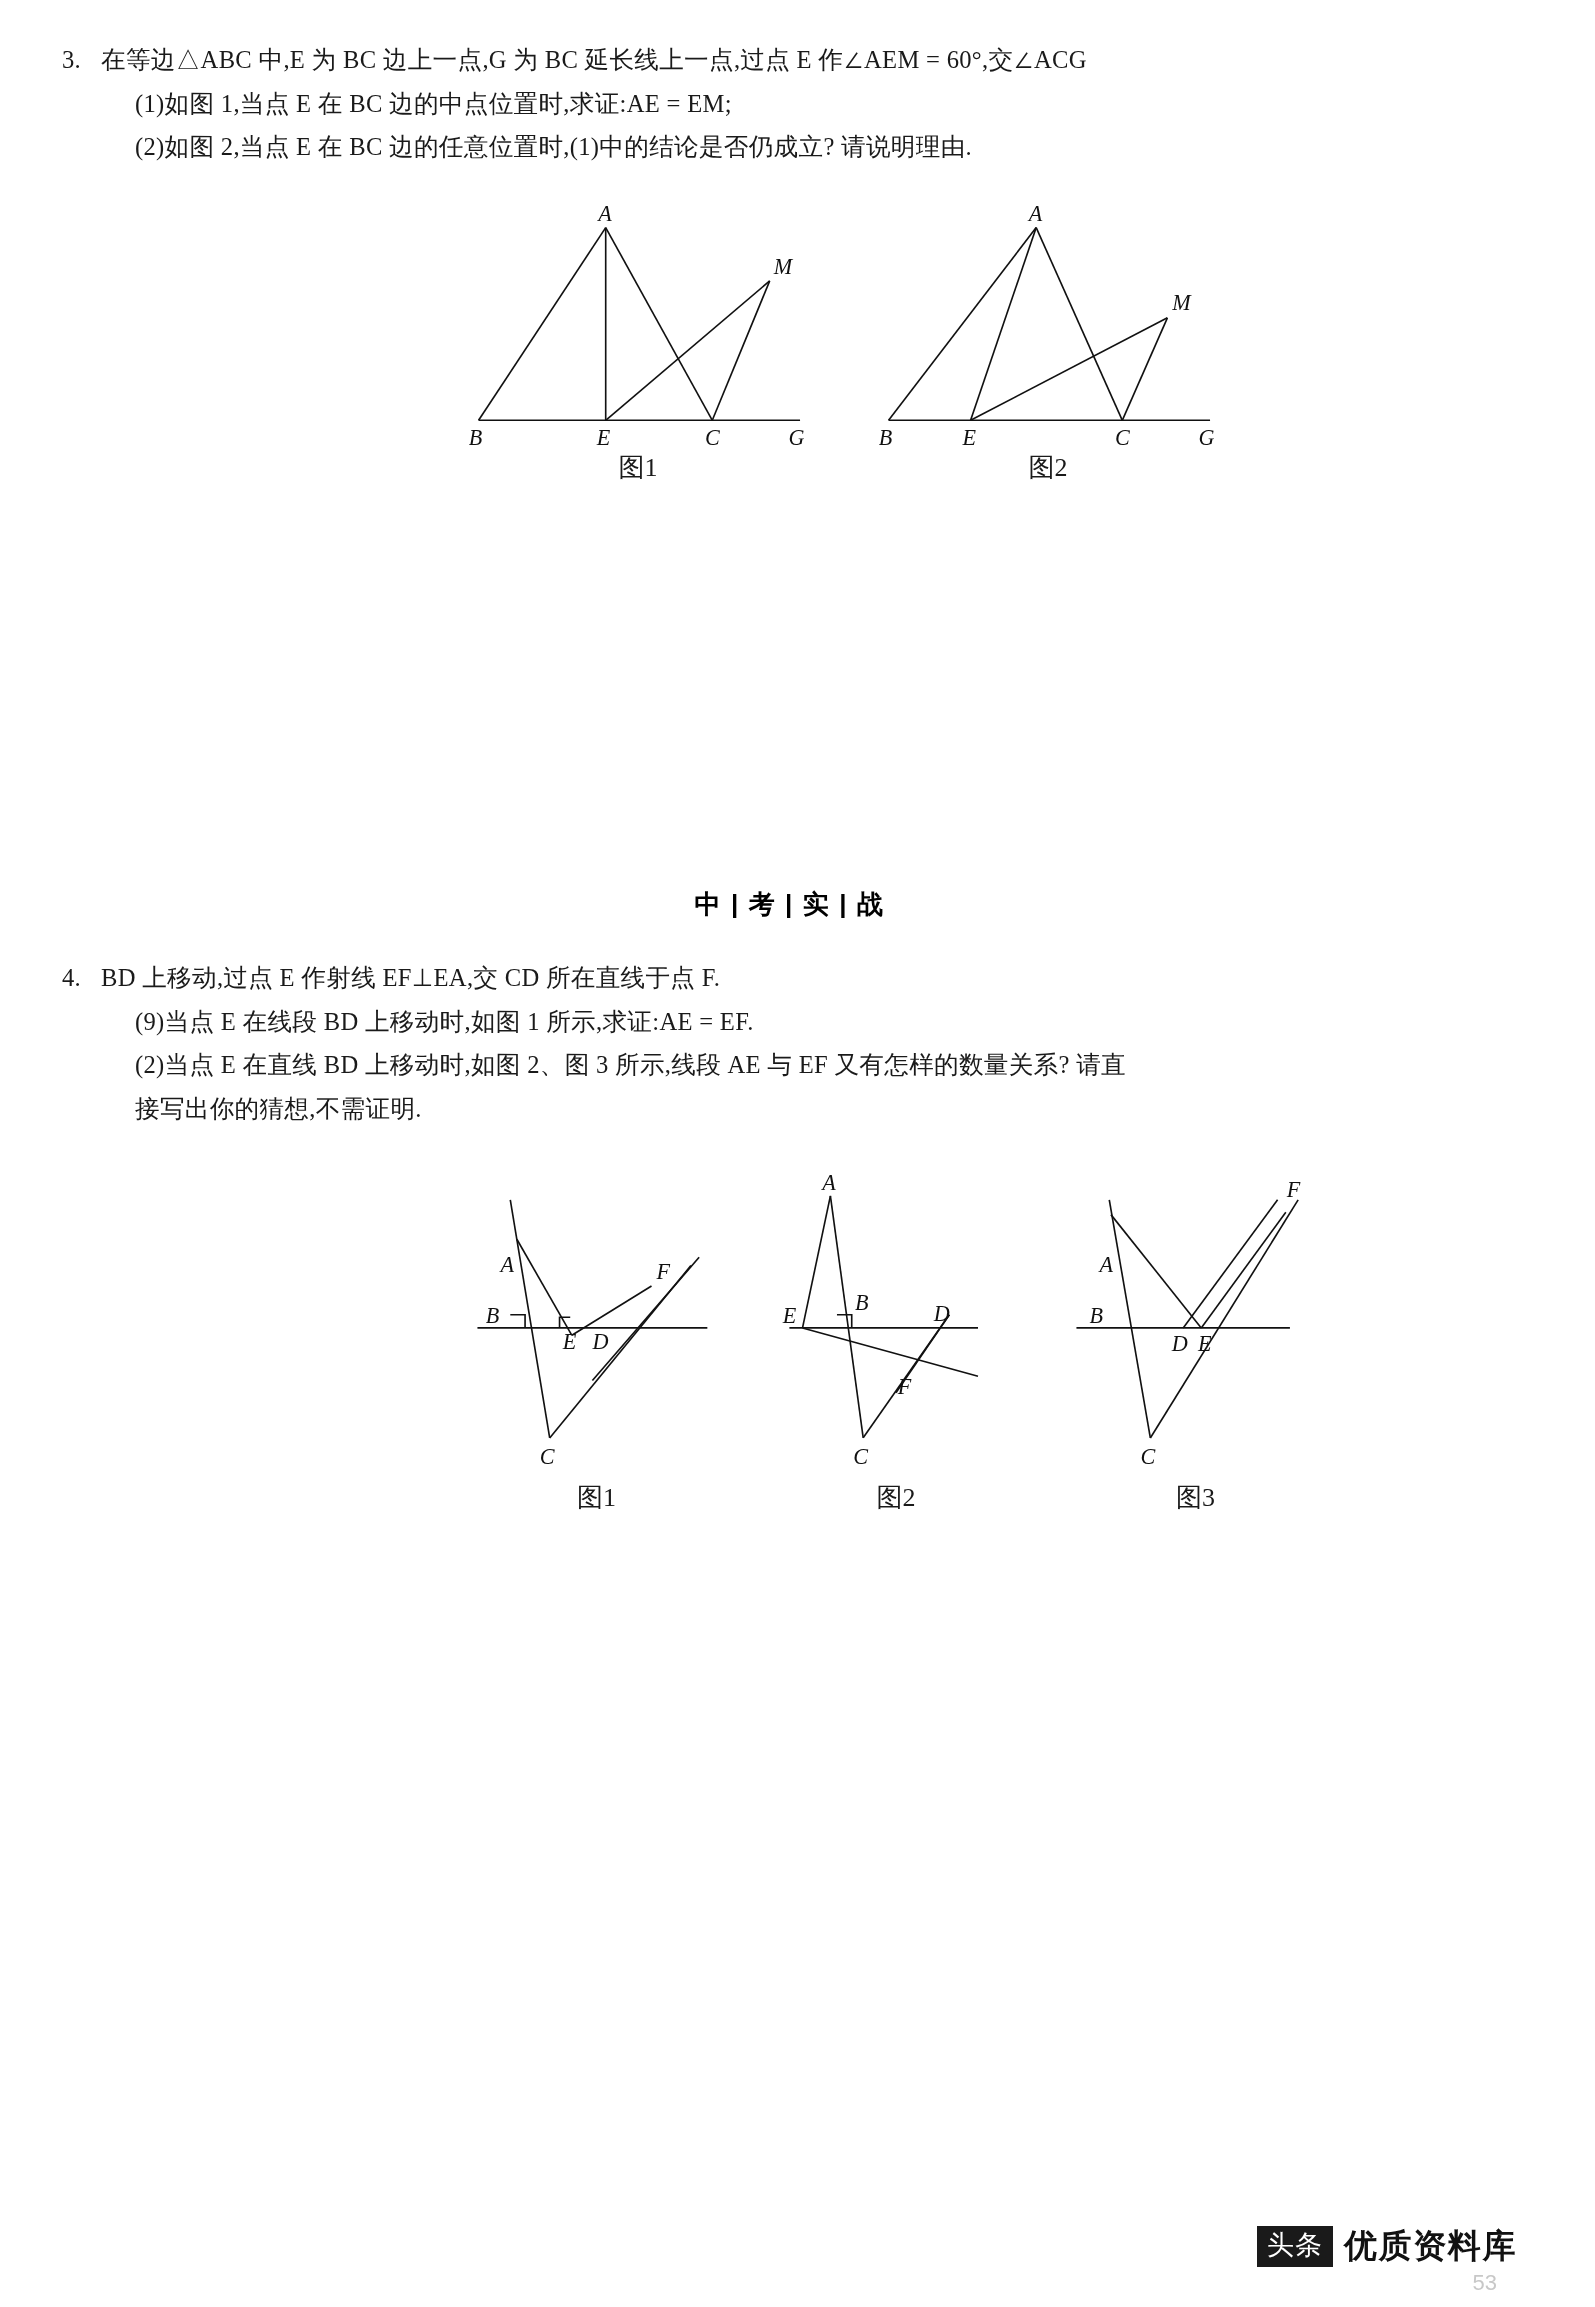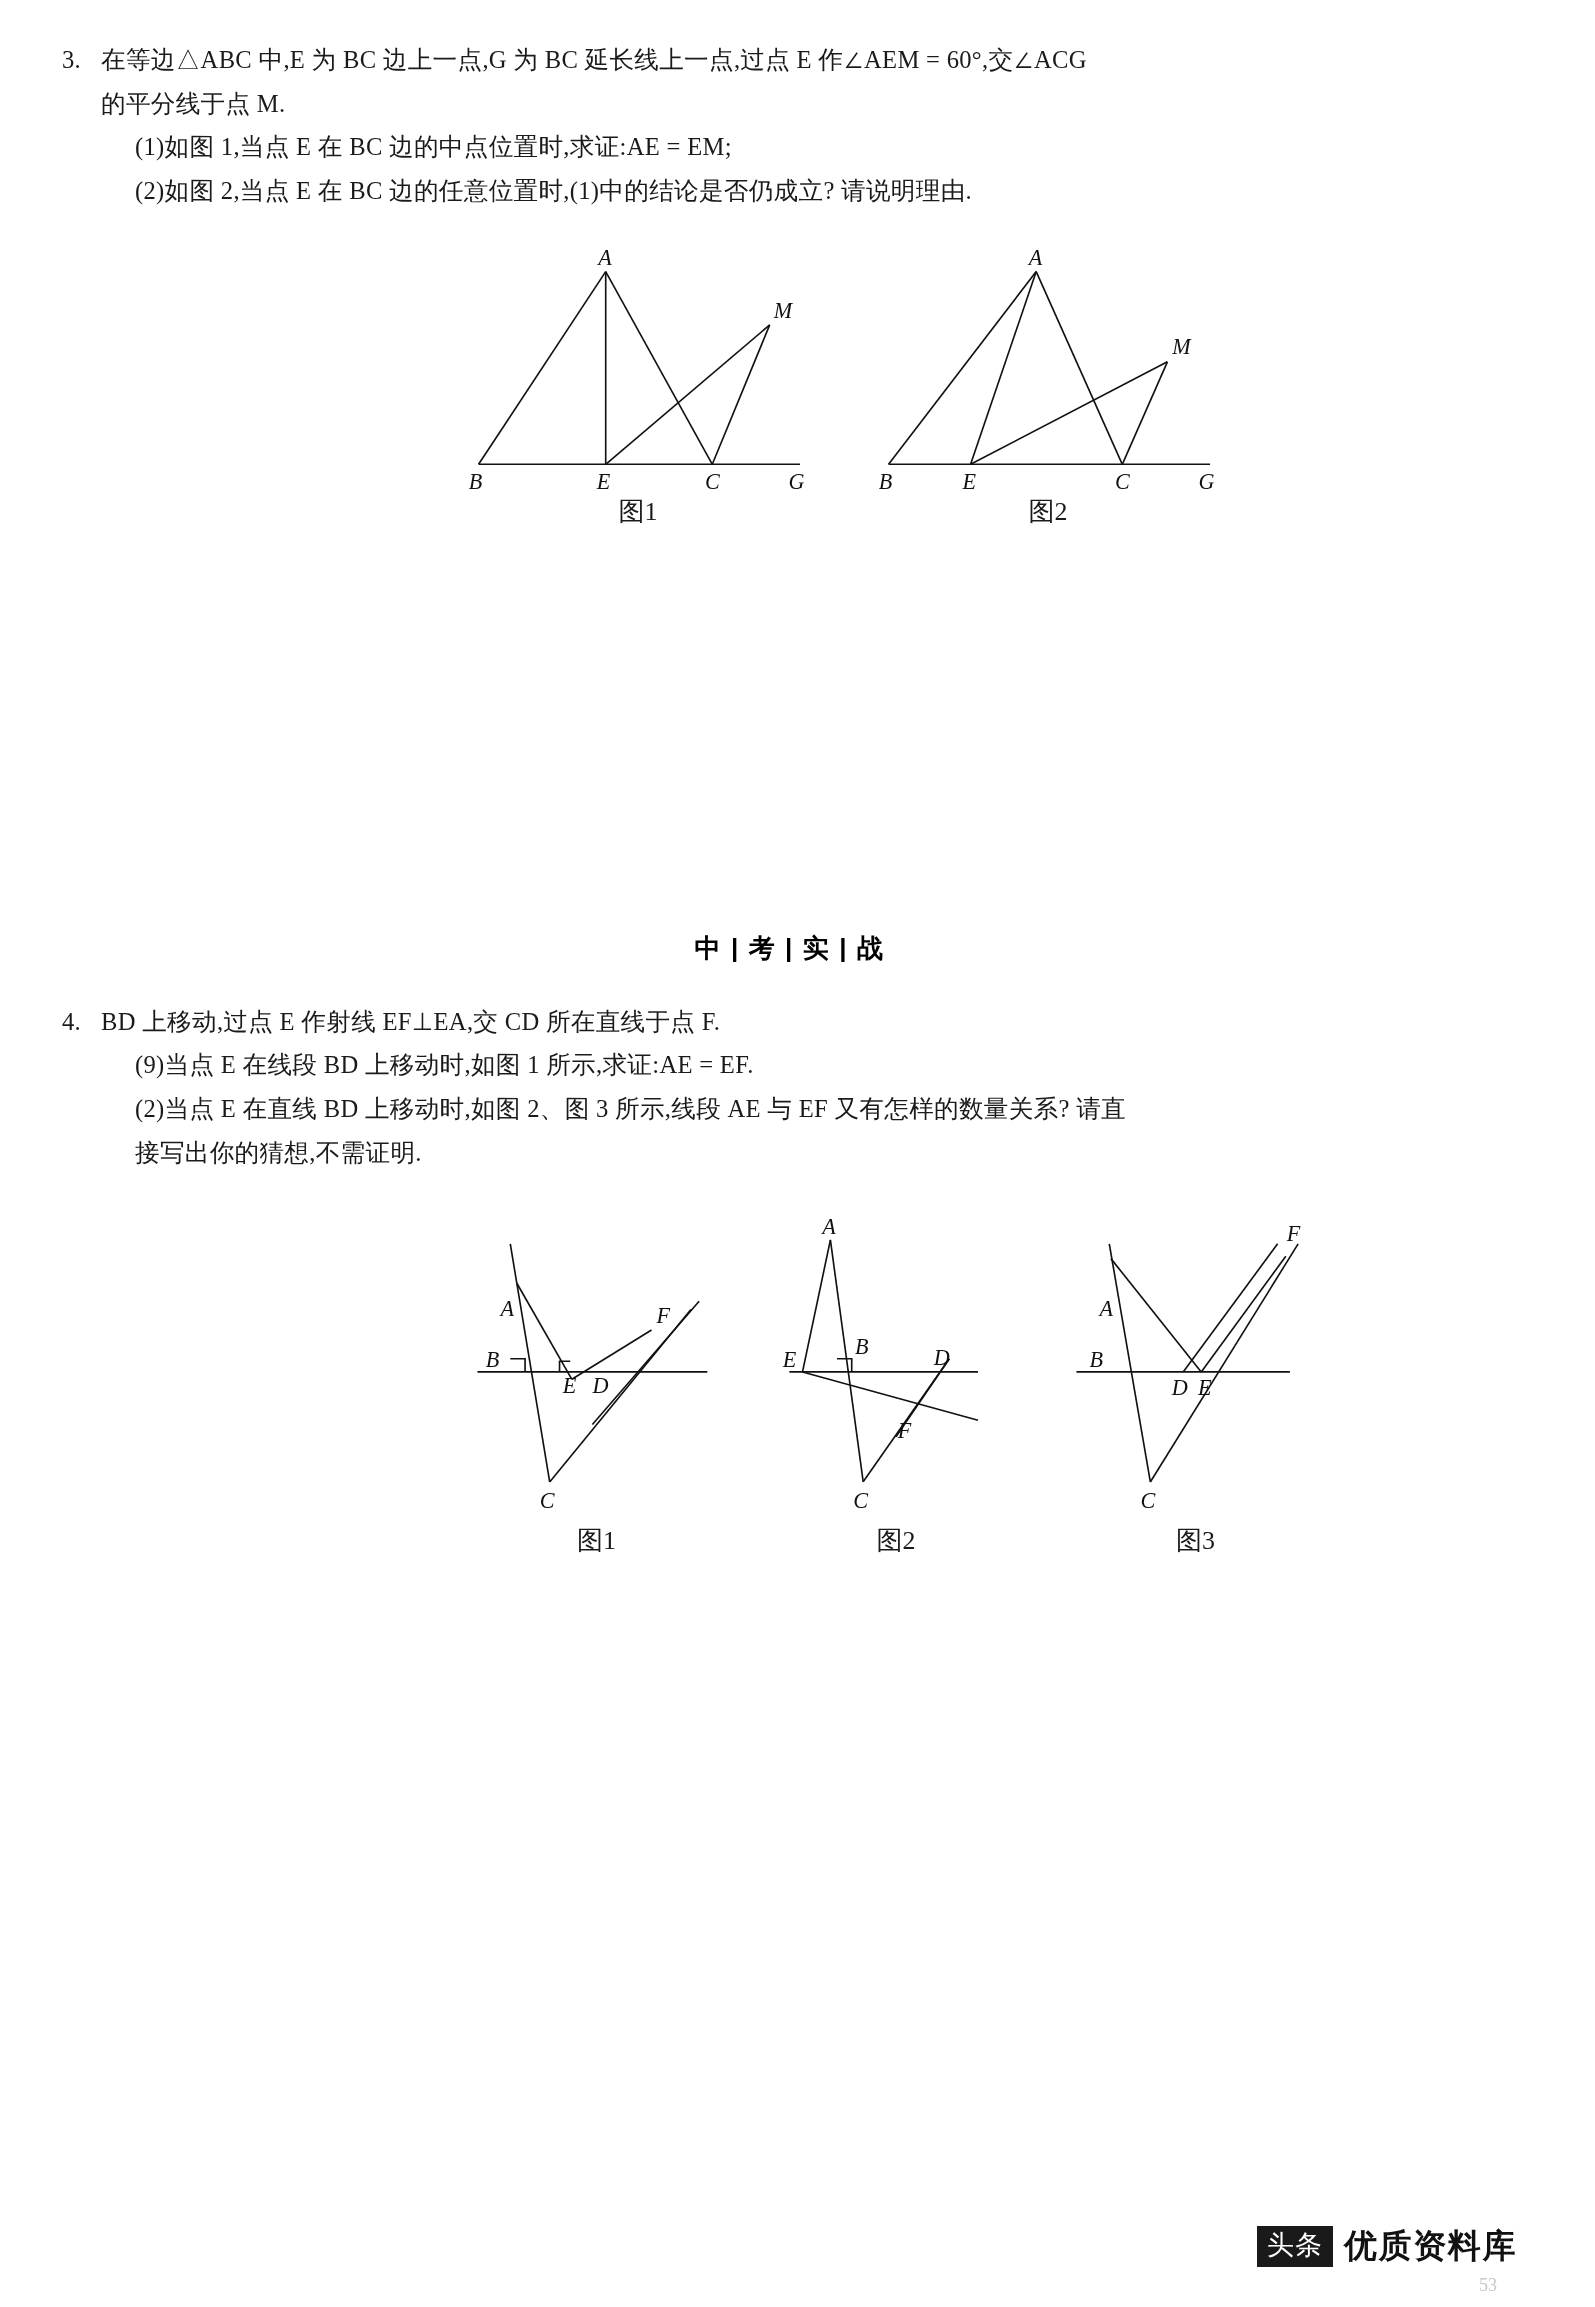--- a/index.html
+++ b/index.html
@@ -109,35 +109,34 @@
     font-family: Liberation Serif, serif;
     font-size: 33px;
     font-weight: bold;
     color: #111;
     letter-spacing: 1.6px;
   }
   .pageno {
     position: absolute;
     right: 98px;
     bottom: 11.5px;
-    font-size: 18px;
+    font-size: 22px;
     color: #c8c8c8;
-    font-family: Liberation Serif, serif;
+    font-family: Liberation Sans, sans-serif;
   }
 </style>
 </head>
 <body>
 
 <div class="page">
 
   <div class="prob" style="margin-top:4.9px;">
     <span class="num">3.</span>
     <div class="body">
       <div class="line">在等边△ABC 中,E 为 BC 边上一点,G 为 BC 延长线上一点,过点 E 作∠AEM = 60°,交∠ACG</div>
-      <div class="line">的平分线于点 M.</div>
       <div class="sub">(1)如图 1,当点 E 在 BC 边的中点位置时,求证:AE = EM;</div>
       <div class="sub">(2)如图 2,当点 E 在 BC 边的任意位置时,(1)中的结论是否仍成立? 请说明理由.</div>
     </div>
   </div>
 
   <div class="figrow" style="margin-top:34px; gap:57px; padding-left:107px;">
 
     <div>
       <svg width="353" height="246" viewBox="0 0 430 300">
 

